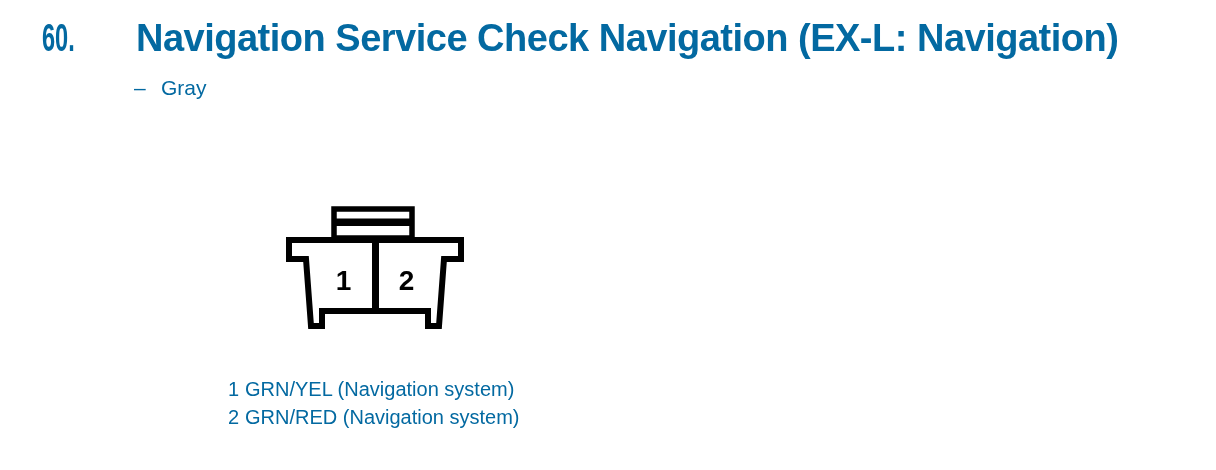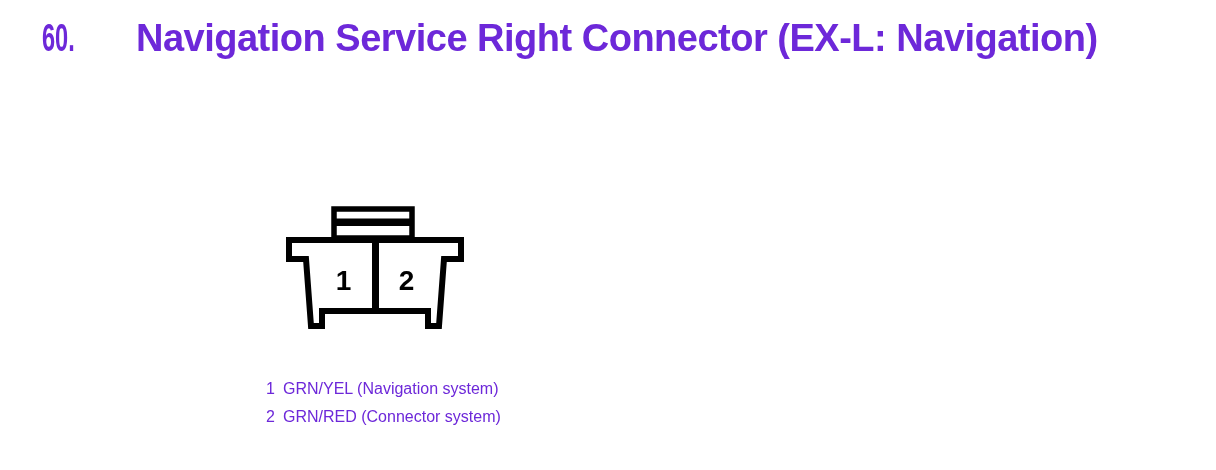--- a/index.html
+++ b/index.html
@@ -5,21 +5,21 @@
   html, body {
     margin: 0;
     padding: 0;
     background: #ffffff;
   }
   .page {
     position: relative;
     width: 1216px;
     height: 470px;
     background: #ffffff;
-    color: #6d28d9;
+    color: #0369a1;
     font-family: "Liberation Sans", sans-serif;
     overflow: hidden;
   }
   
   .entry-heading {
     position: absolute;
     left: 0;
     top: 18px;
     width: 1216px;
     height: 44px;
@@ -74,43 +74,45 @@
   .cavity-digit {
     font-family: "Liberation Sans", sans-serif;
     font-weight: bold;
     font-size: 28px;
   }
   
   .pin-legend {
     position: absolute;
     left: 228px;
     top: 375px;
-    font-size: 16px;
+    font-size: 20px;
     line-height: 28px;
-    margin-left: 38px;
   }
   .pin-row {
     white-space: nowrap;
   }
   .pin-num {
     display: inline-block;
     width: 17px;
   }
 </style>
 </head>
 <body>
 
 <div class="page">
 
   <div class="entry-heading">
     <span class="entry-number">60.</span>
-    <span class="entry-title">Navigation Service Right Connector (EX-L: Navigation)</span>
+    <span class="entry-title">Navigation Service Check Navigation (EX-L: Navigation)</span>
   </div>
 
   <div class="detail-list">
+    <div class="detail-row">
+      <span class="detail-dash">–</span><span>Gray</span>
+    </div>
   </div>
 
   <div class="diagram">
     <svg viewBox="270 195 210 145" xmlns="http://www.w3.org/2000/svg">
 
       <rect x="334" y="209" width="78" height="29" fill="#ffffff" stroke="#000000" stroke-width="5.5"></rect>
       <rect x="332" y="218.5" width="82" height="7.5" fill="#000000"></rect>
 
       <path d="M 289,240 L 461,240 L 461,259 L 444,259 L 439,326 L 428,326 L 428,311 L 322,311 L 322,326 L 311,326 L 306,259 L 289,259 Z" fill="#ffffff" stroke="#000000" stroke-width="6" stroke-linejoin="miter"></path>
 
@@ -119,17 +121,17 @@
       <text class="cavity-digit" x="343.5" y="290" text-anchor="middle" fill="#000000">1</text>
       <text class="cavity-digit" x="406.5" y="290" text-anchor="middle" fill="#000000">2</text>
     </svg>
   </div>
 
   <div class="pin-legend">
     <div class="pin-row">
       <span class="pin-num">1</span><span>GRN/YEL (Navigation system)</span>
     </div>
     <div class="pin-row">
-      <span class="pin-num">2</span><span>GRN/RED (Connector system)</span>
+      <span class="pin-num">2</span><span>GRN/RED (Navigation system)</span>
     </div>
   </div>
 
 </div>
 
 </body></html>

